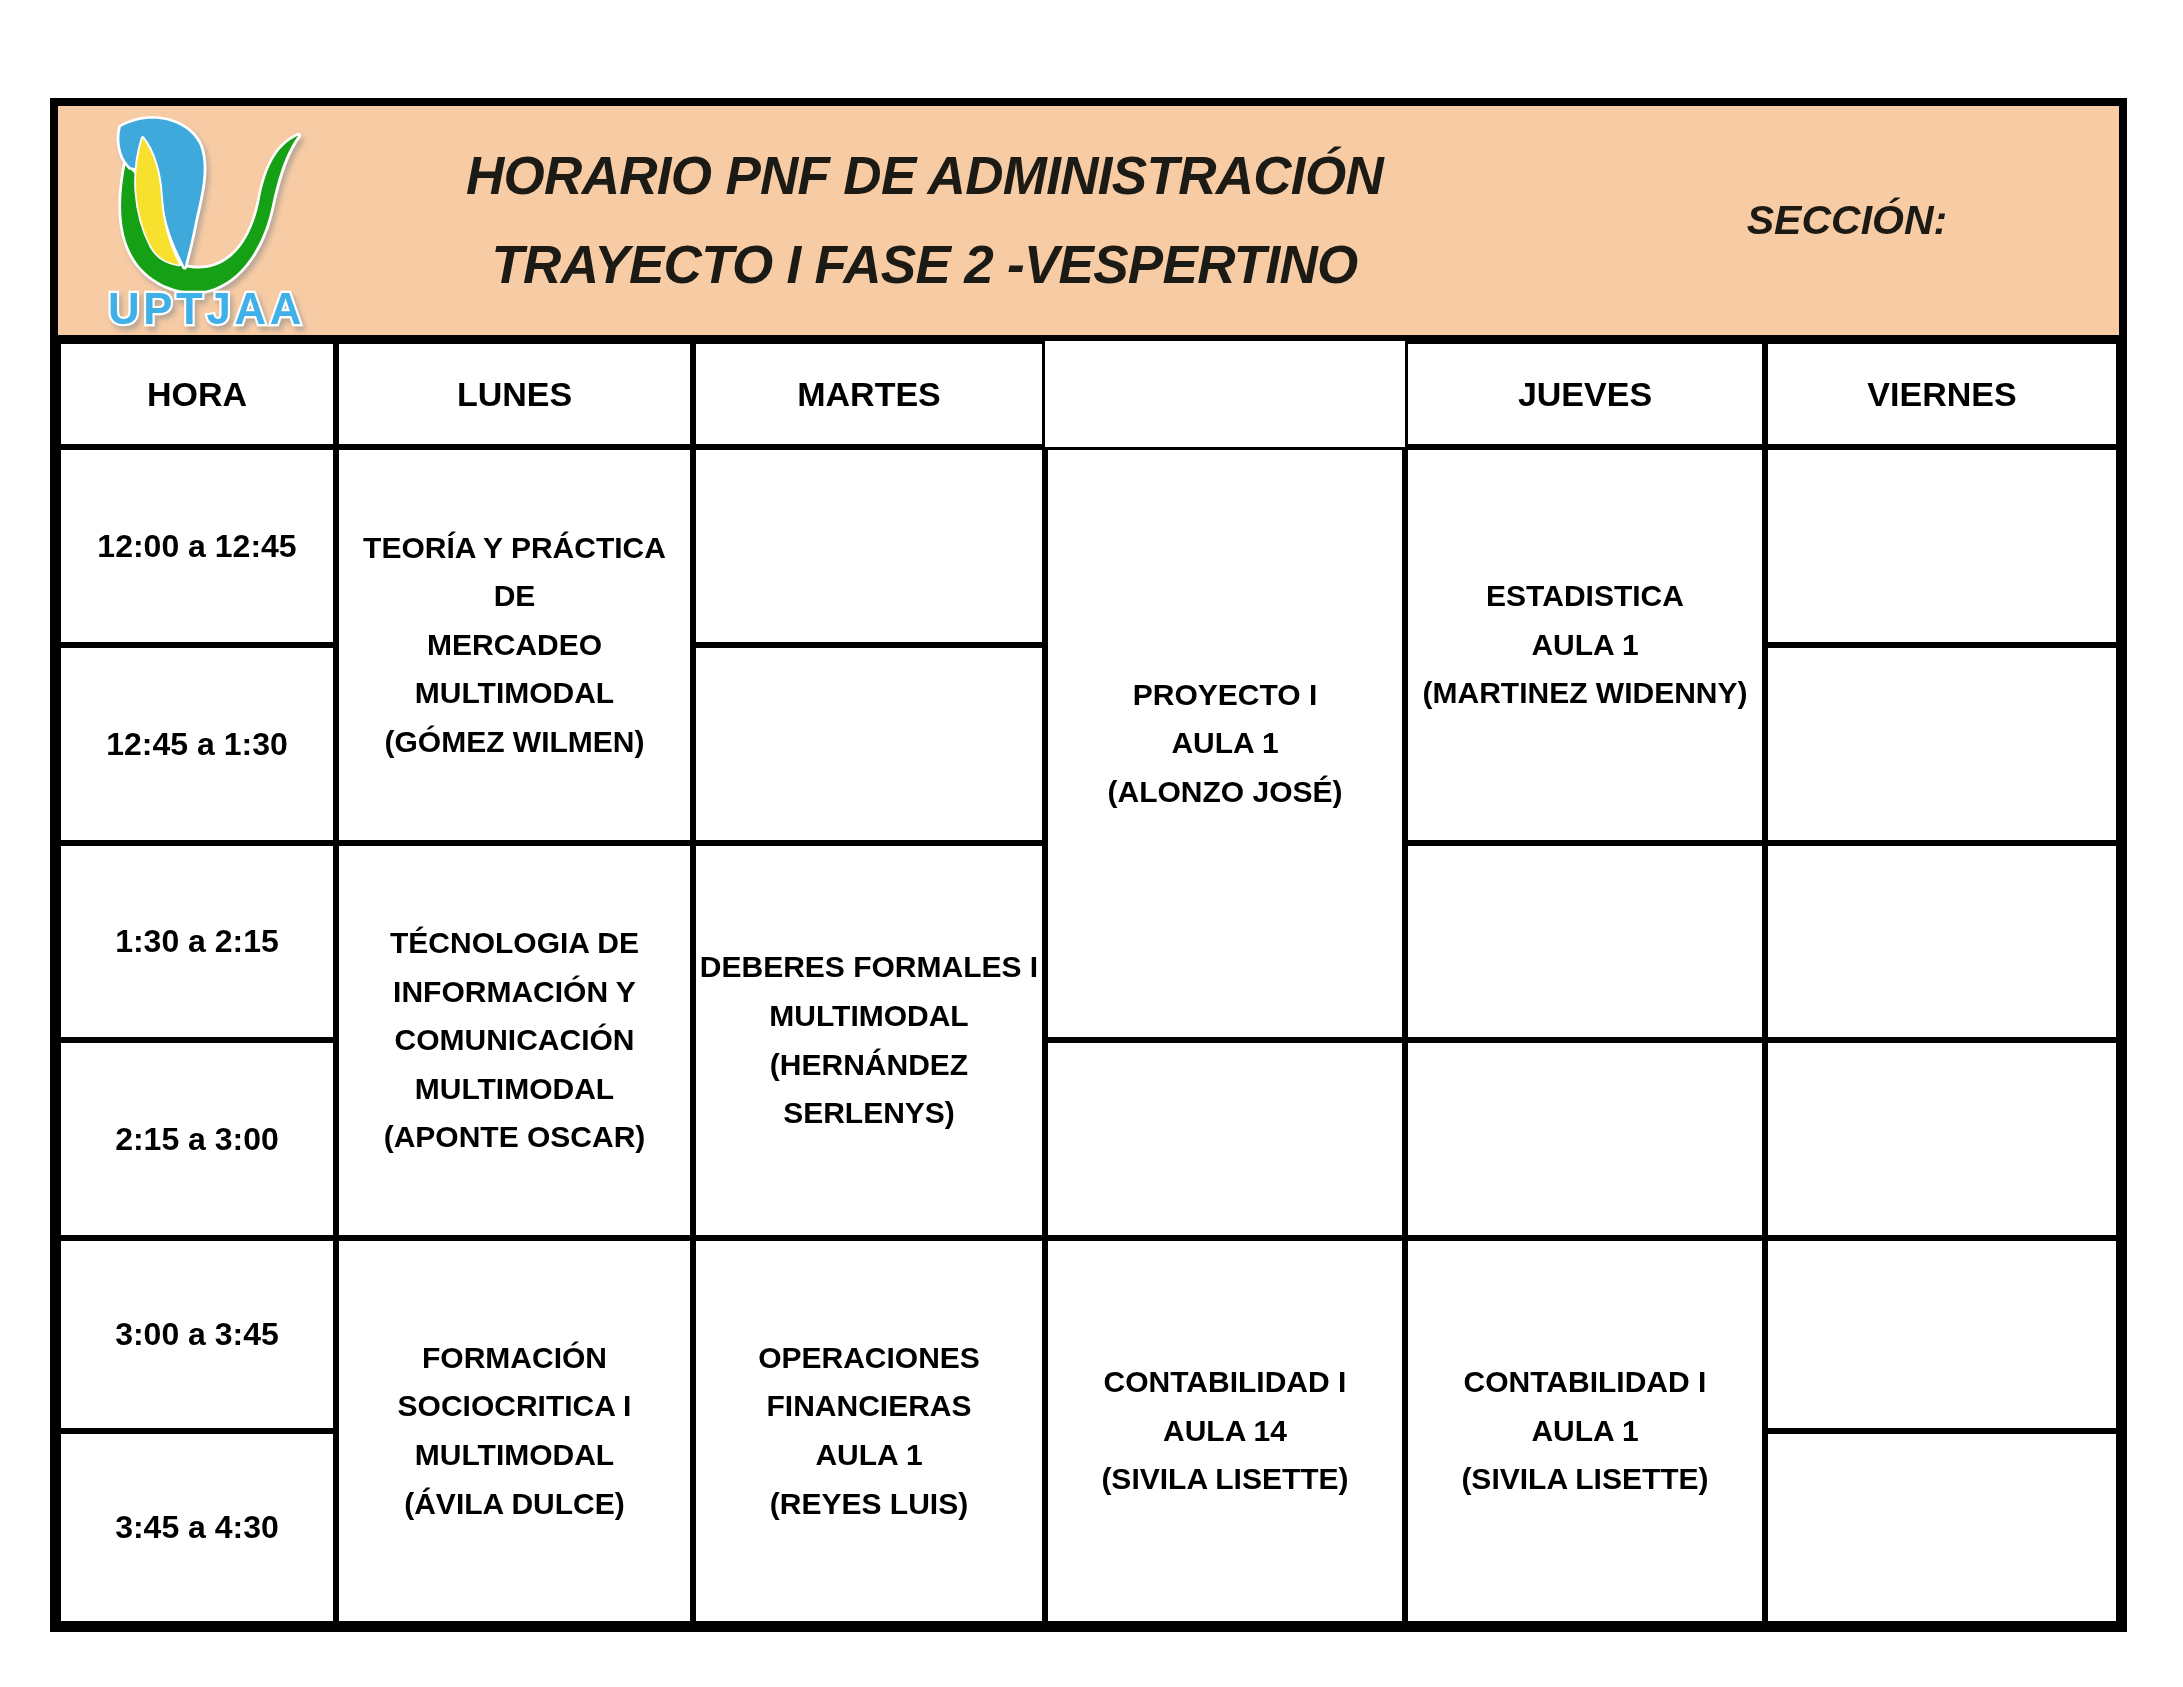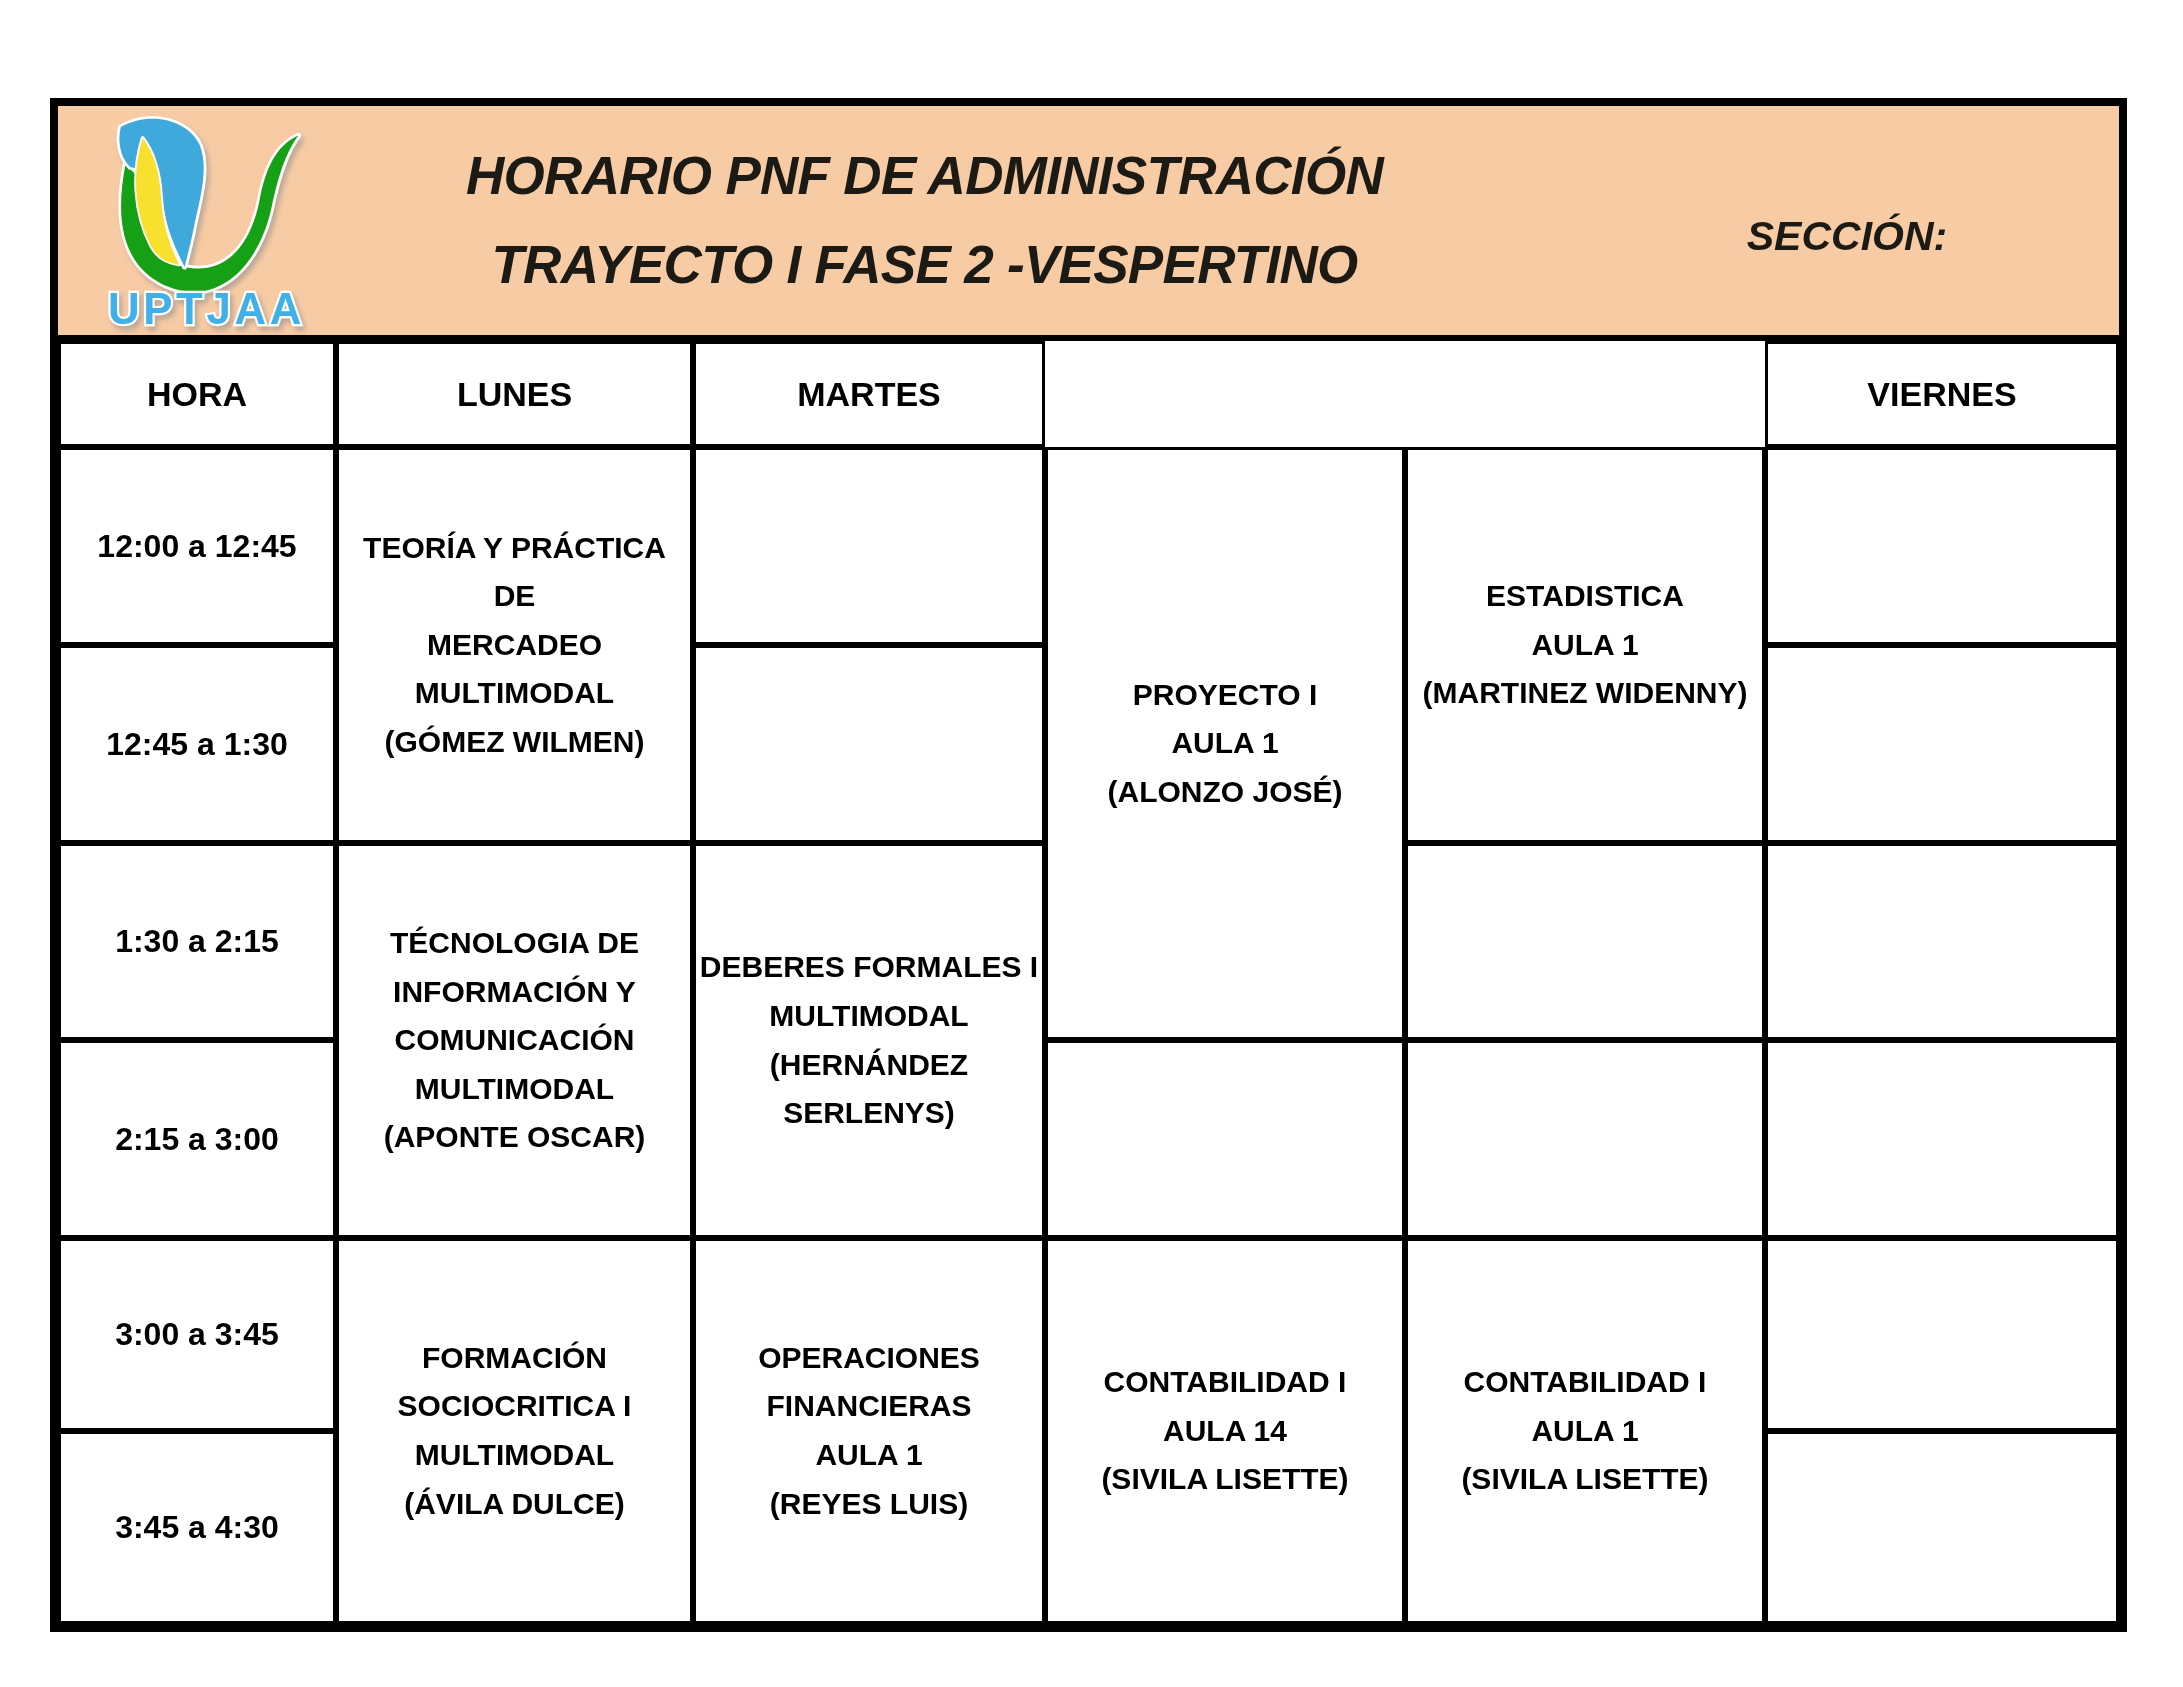--- a/index.html
+++ b/index.html
@@ -17,21 +17,21 @@
     border-bottom:6.6px solid #000;box-sizing:border-box;
   }
   .logo{position:absolute;left:36px;top:4px;width:225px;height:225px;}
   .titles{
     position:absolute;left:311px;top:0;width:1111px;height:228px;
     display:flex;flex-direction:column;justify-content:center;align-items:center;
     gap:28px;font-style:italic;font-weight:bold;color:#1c1a15;
   }
   .title-line{font-size:53px;letter-spacing:-0.7px;white-space:nowrap;}
   .section{
-    position:absolute;left:1508px;top:16px;width:562px;height:228px;
+    position:absolute;left:1508px;top:0;width:562px;height:228px;
     display:flex;flex-direction:column;justify-content:center;align-items:center;
     gap:36px;font-style:italic;font-weight:bold;color:#1c1a15;
   }
   .section-label{font-size:41px;}
   .section-value{font-size:64px;letter-spacing:-0.7px;white-space:nowrap;}
   
   .grid{
     display:grid;
     grid-template-columns:278px 357px 352px 360px 360px auto;
     grid-template-rows:106px 198px 198px 197px 198px 193px auto;
@@ -82,20 +82,21 @@
     <div class="section">
       <div class="section-label">SECCIÓN:</div>
     </div>
   </div>
 
   <div class="grid">
 
     <div class="cell day-header" style="grid-area:1/1/2/2">HORA</div>
     <div class="cell day-header" style="grid-area:1/2/2/3">LUNES</div>
     <div class="cell day-header" style="grid-area:1/3/2/4">MARTES</div>
+    <div class="cell day-header" style="grid-area:1/5/2/6">JUEVES</div>
     <div class="cell day-header" style="grid-area:1/6/2/7">VIERNES</div>
 
     <div class="cell time-cell" style="grid-area:2/1/3/2">12:00 a 12:45</div>
     <div class="cell time-cell" style="grid-area:3/1/4/2">12:45 a 1:30</div>
     <div class="cell time-cell" style="grid-area:4/1/5/2">1:30 a 2:15</div>
     <div class="cell time-cell" style="grid-area:5/1/6/2">2:15 a 3:00</div>
     <div class="cell time-cell" style="grid-area:6/1/7/2">3:00 a 3:45</div>
     <div class="cell time-cell" style="grid-area:7/1/8/2">3:45 a 4:30</div>
 
     <div class="cell course-cell" style="grid-area:2/2/4/3">TEORÍA Y PRÁCTICA DE

